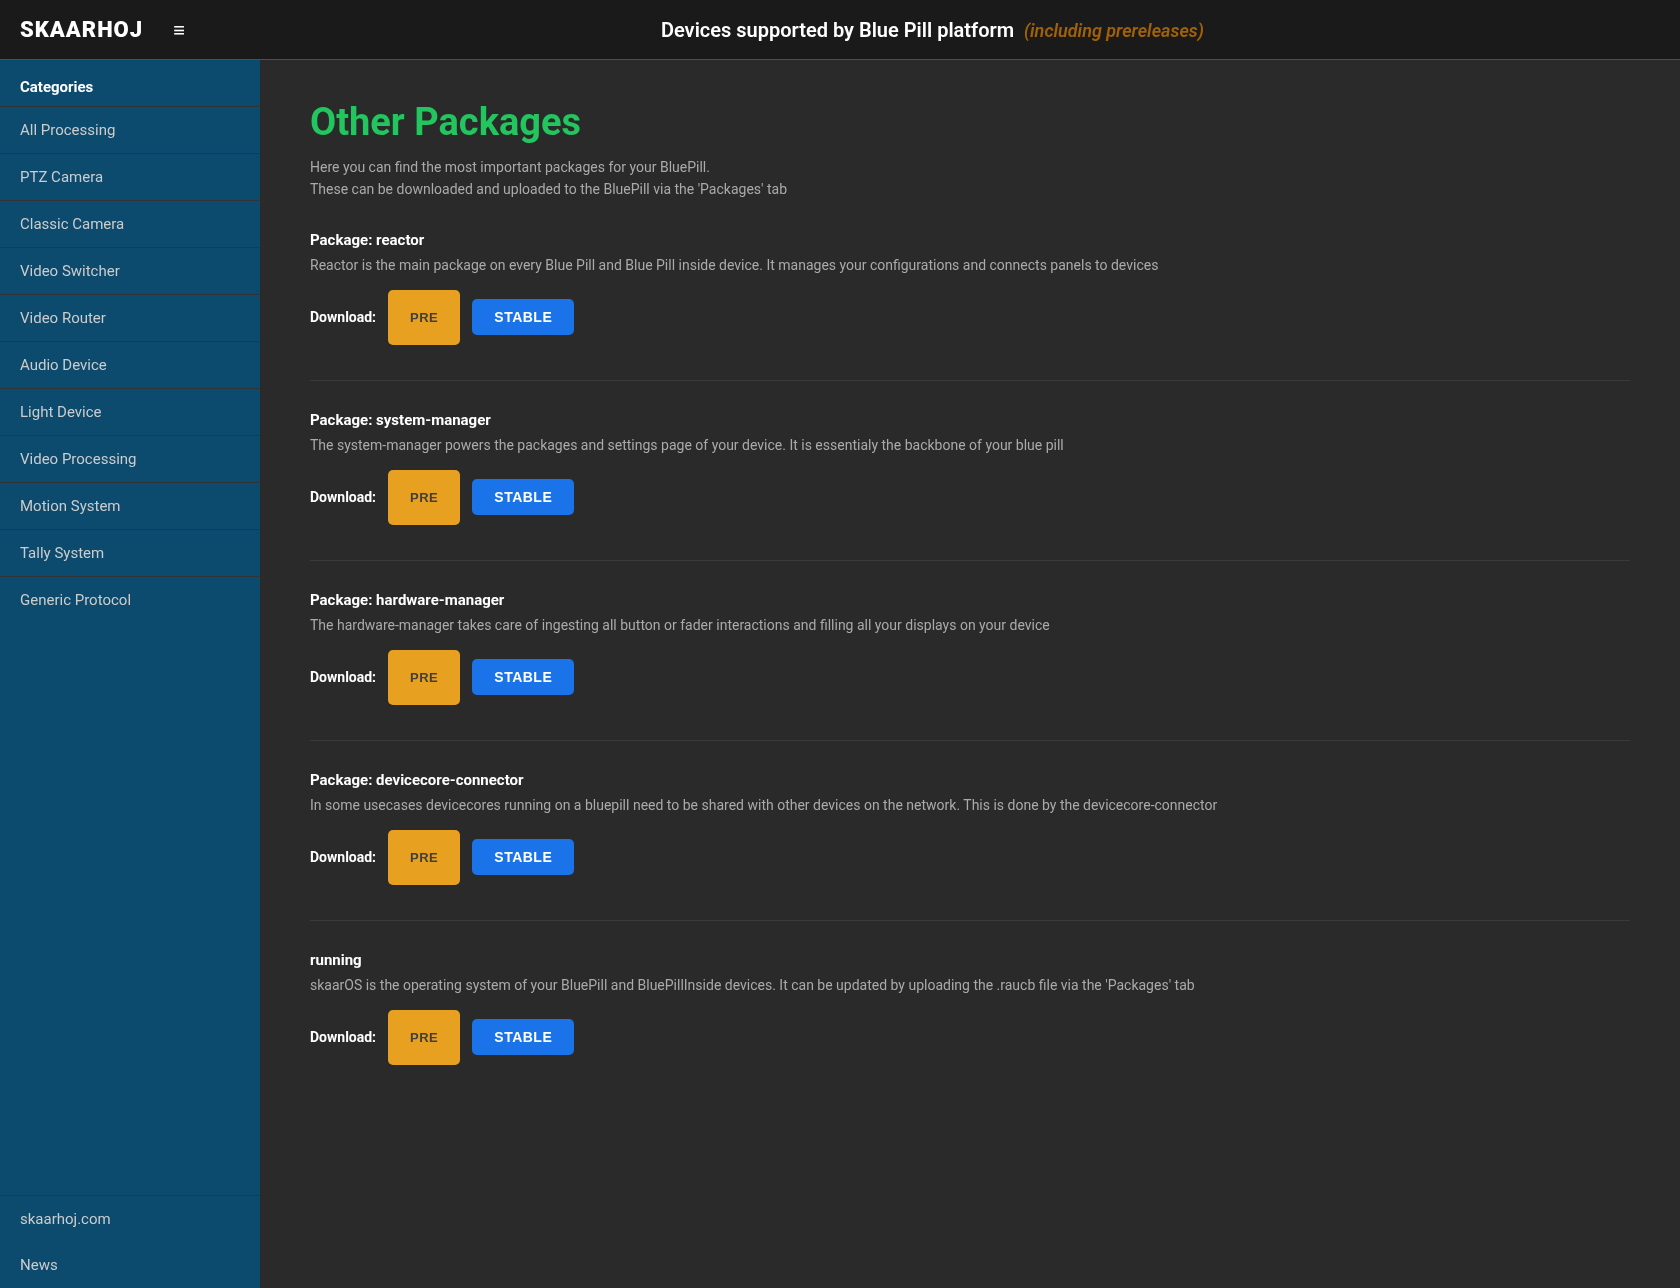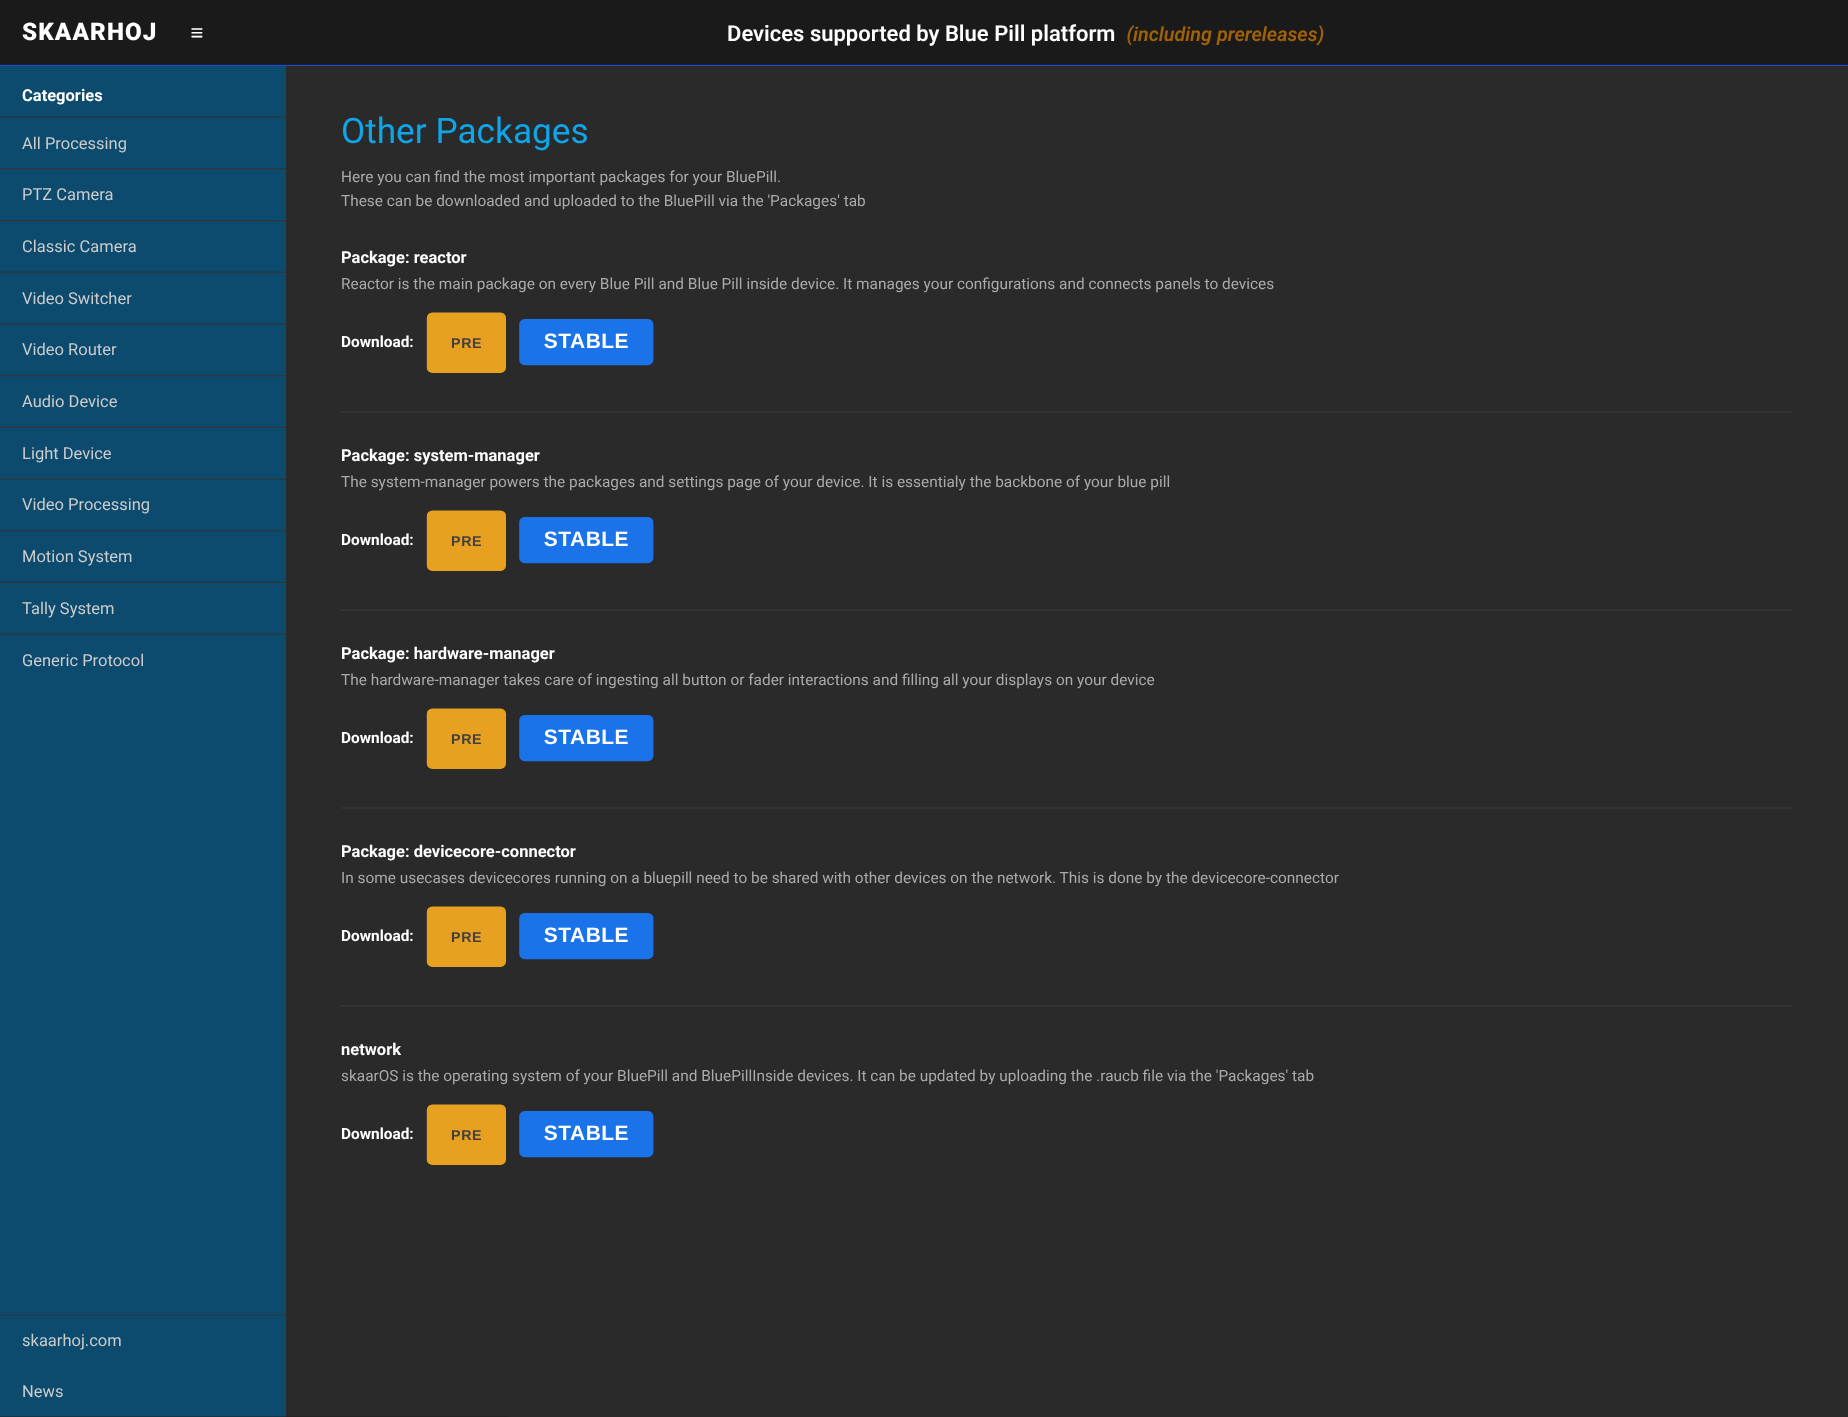--- a/index.html
+++ b/index.html
@@ -94,23 +94,23 @@
     }
 
     
     .content {
       flex: 1;
       background: #2a2a2a;
       overflow-y: auto;
       padding: 40px 50px;
     }
     .page-title {
-      font-size: 32px;
-      font-weight: 400;
-      color: #0ea5e9;
+      font-size: 38px;
+      font-weight: 700;
+      color: #22c55e;
       margin-bottom: 12px;
     }
     .page-description {
       color: #aaa;
       font-size: 14px;
       line-height: 1.6;
       margin-bottom: 30px;
     }
 
     
@@ -150,21 +150,21 @@
       font-weight: 700;
       cursor: pointer;
       letter-spacing: 0.5px;
     }
     .btn-stable {
       background: #1a73e8;
       color: #fff;
       border: none;
       border-radius: 5px;
       padding: 10px 22px;
-      font-size: 19px;
+      font-size: 14px;
       font-weight: 700;
       cursor: pointer;
       letter-spacing: 0.5px;
     }
 
     .divider {
       border: none;
       border-top: 1px solid #3a3a3a;
       margin: 0 0 30px 0;
     }
@@ -253,21 +253,21 @@
       <div class="download-row">
         <span class="download-label">Download:</span>
         <button class="btn-pre">PRE</button>
         <button class="btn-stable">STABLE</button>
       </div>
     </div>
 
     <hr class="divider">
 
     <div class="package-block">
-      <div class="package-name">network</div>
+      <div class="package-name">running</div>
       <div class="package-desc">skaarOS is the operating system of your BluePill and BluePillInside devices. It can be updated by uploading the .raucb file via the 'Packages' tab</div>
       <div class="download-row">
         <span class="download-label">Download:</span>
         <button class="btn-pre">PRE</button>
         <button class="btn-stable">STABLE</button>
       </div>
     </div>
 
   </div>
 </div>

